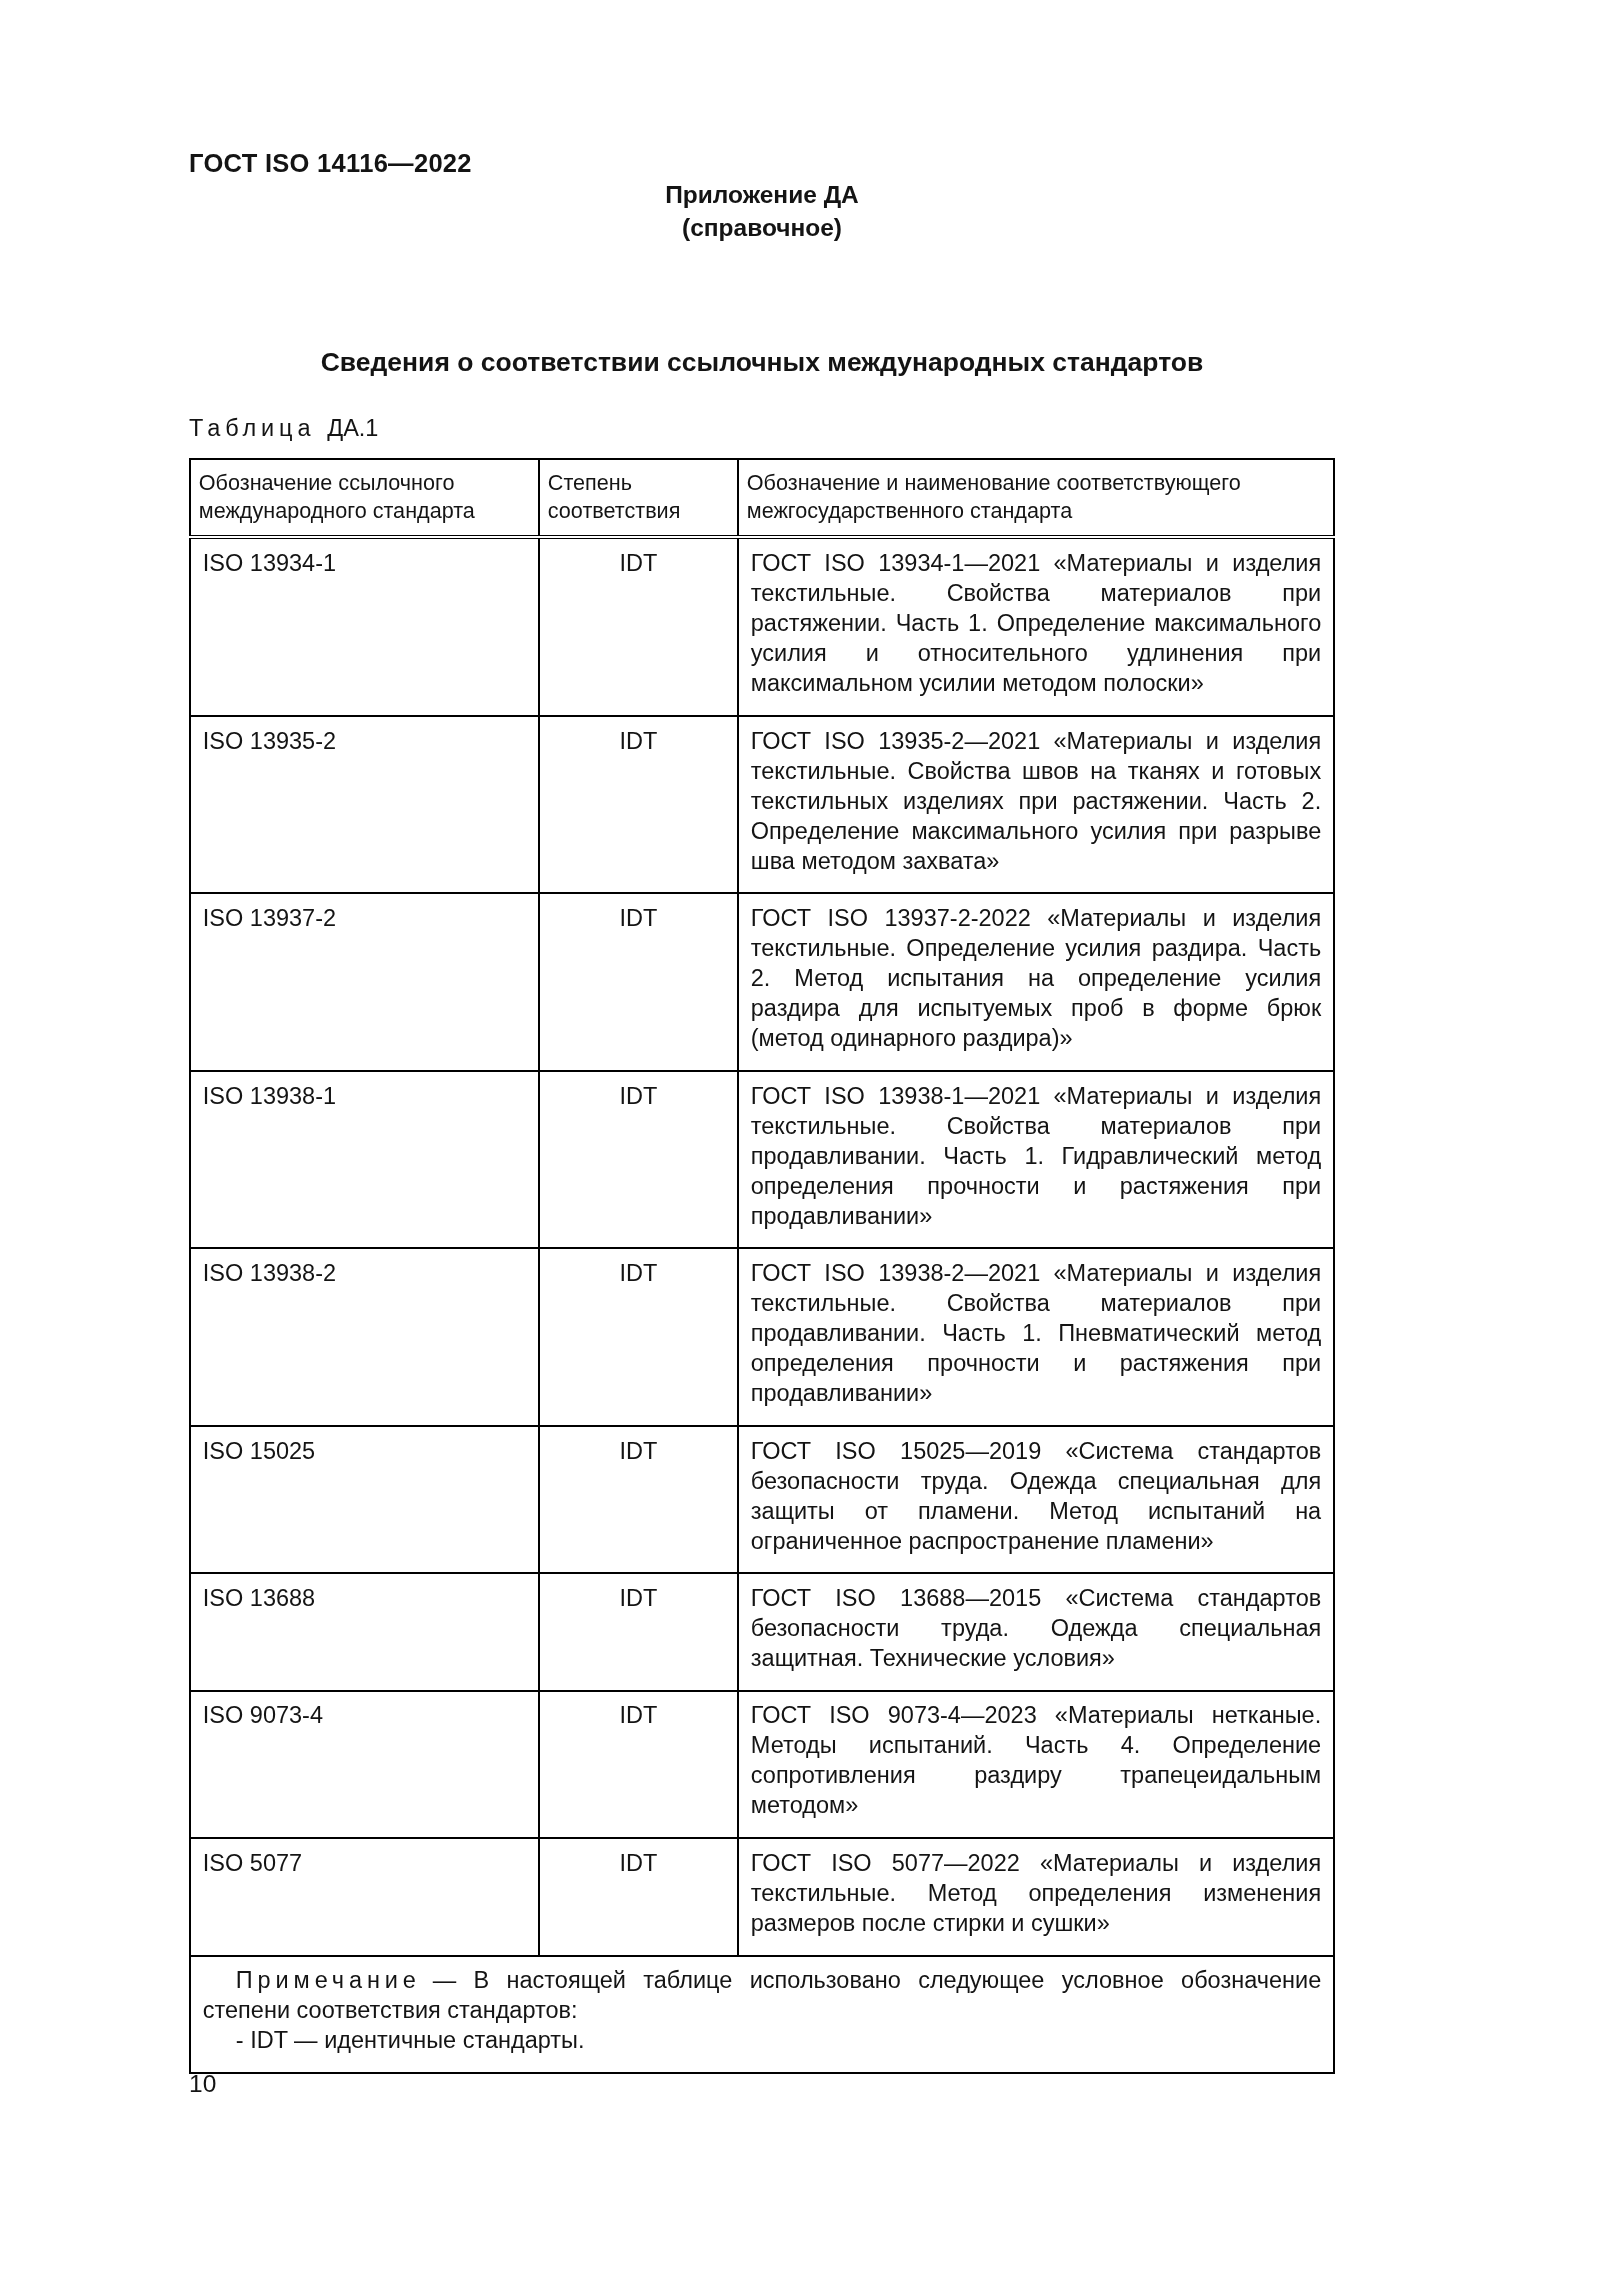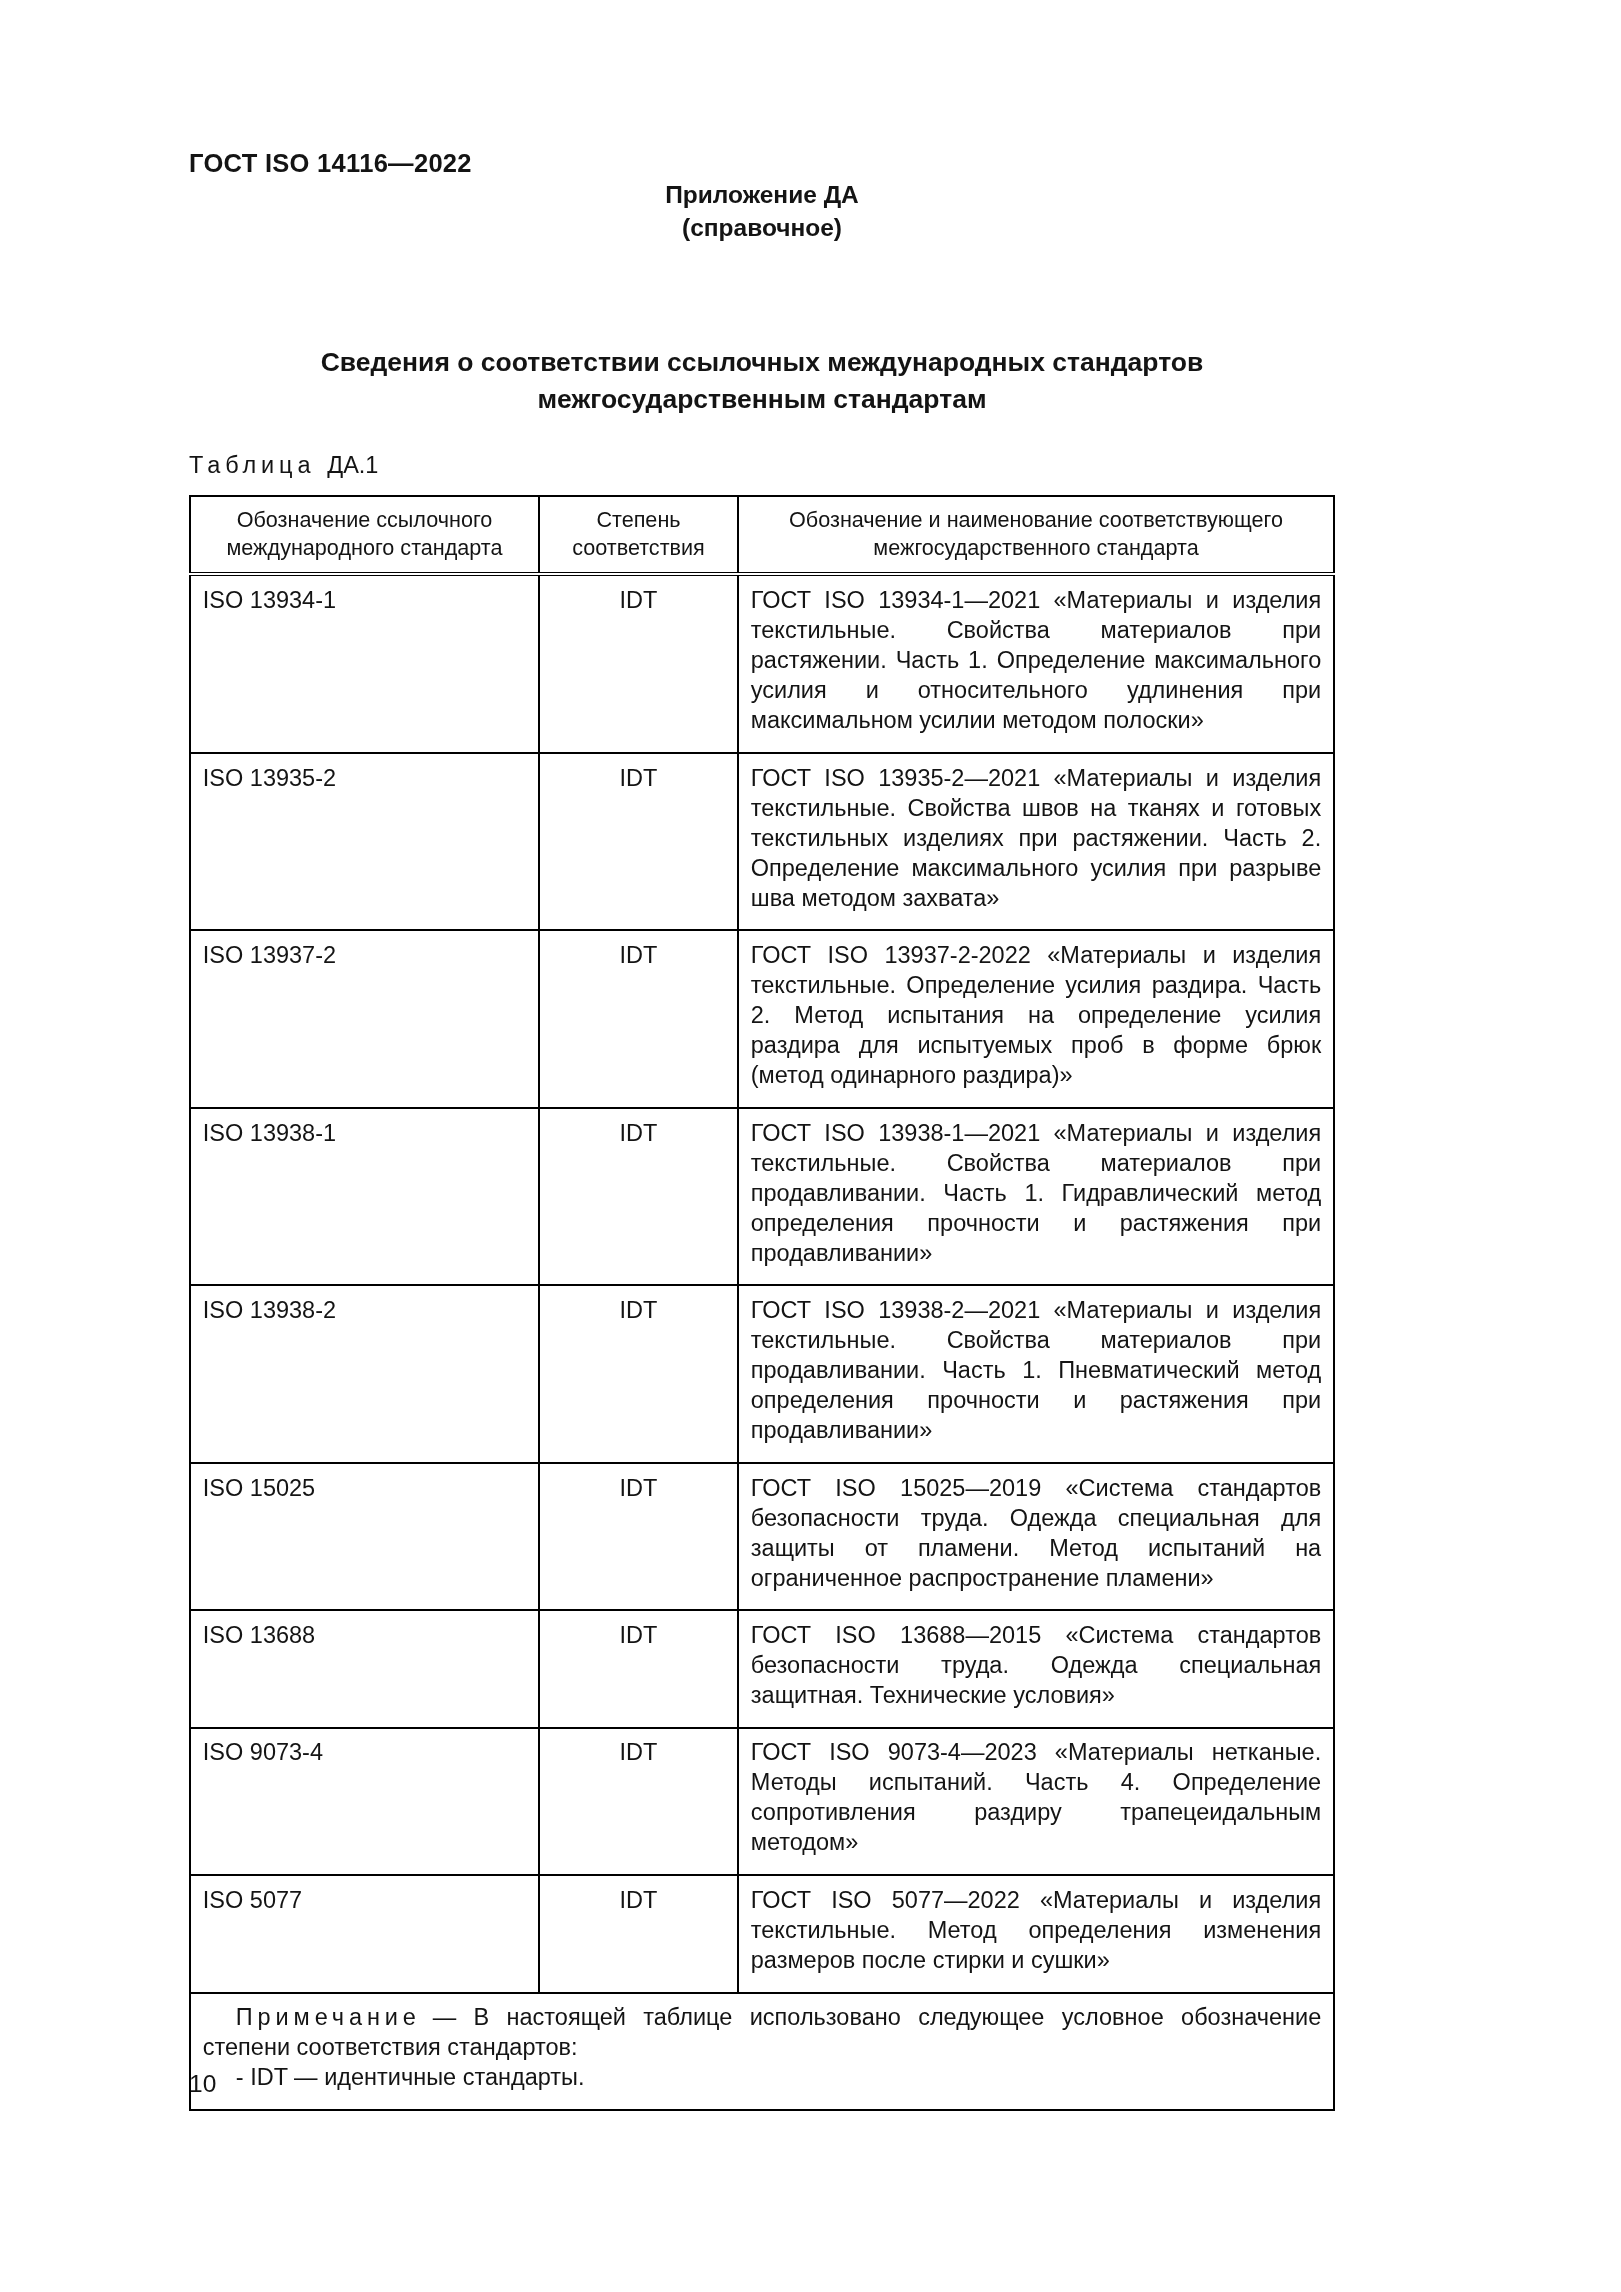--- a/index.html
+++ b/index.html
@@ -47,21 +47,21 @@
     border: 2px solid #000;
     font-size: 23.5px;
   }
   .std-table th, .std-table td {
     border: 2px solid #000;
   }
   .std-table thead th {
     font-weight: normal;
     font-size: 21.6px;
     line-height: 28px;
-    text-align: center;
+    text-align: left;
     vertical-align: middle;
     padding: 9.8px 7.8px;
     white-space: pre-line;
     border-bottom: 4.9px double #000;
   }
   .std-table tbody td {
     vertical-align: top;
     padding: 8.8px 11.8px 16.7px;
     line-height: 30px;
   }
@@ -85,21 +85,20 @@
 
   <div class="doc-number">ГОСТ ISO 14116—2022</div>
 
   <div class="appendix">
     <div>Приложение ДА</div>
     <div>(справочное)</div>
   </div>
 
   <div class="section-title">
     <div>Сведения о соответствии ссылочных международных стандартов</div>
-    <div>межгосударственным  стандартам</div>
   </div>
 
   <div class="table-caption">
     <span class="spaced">Таблица</span><span>ДА.1</span>
   </div>
 
   <table class="std-table">
     <colgroup>
       <col style="width:349px">
       <col style="width:199px">

